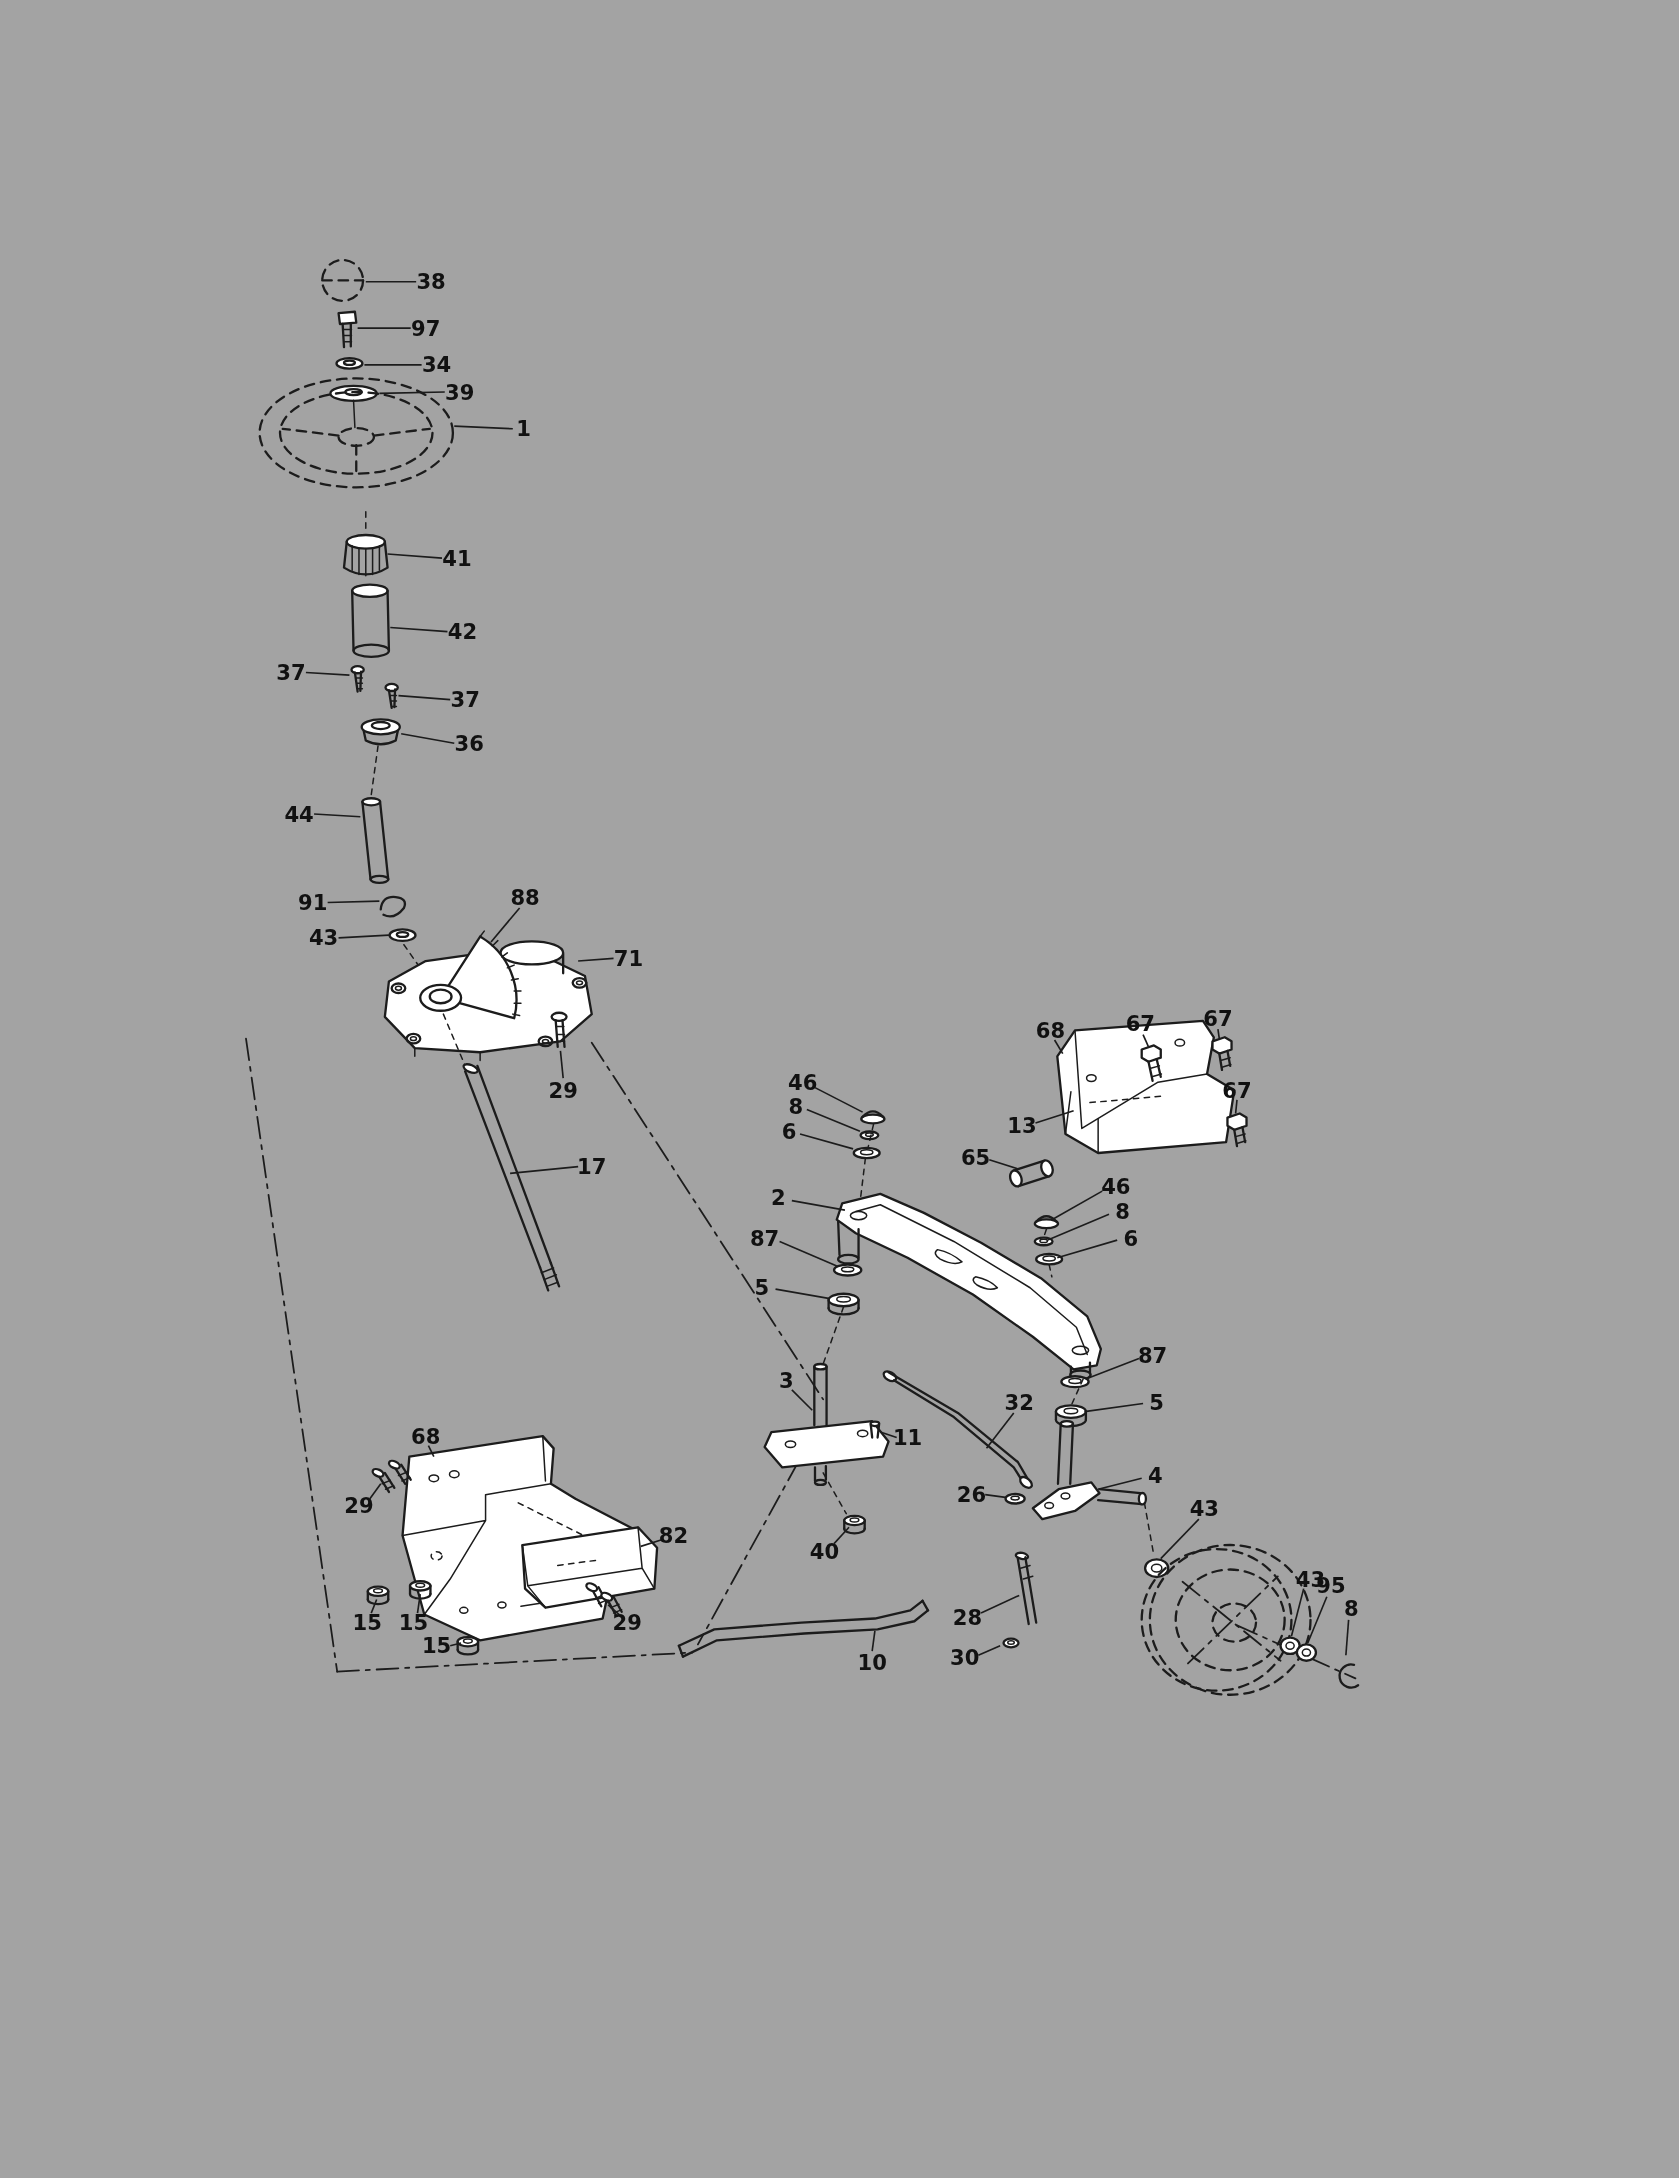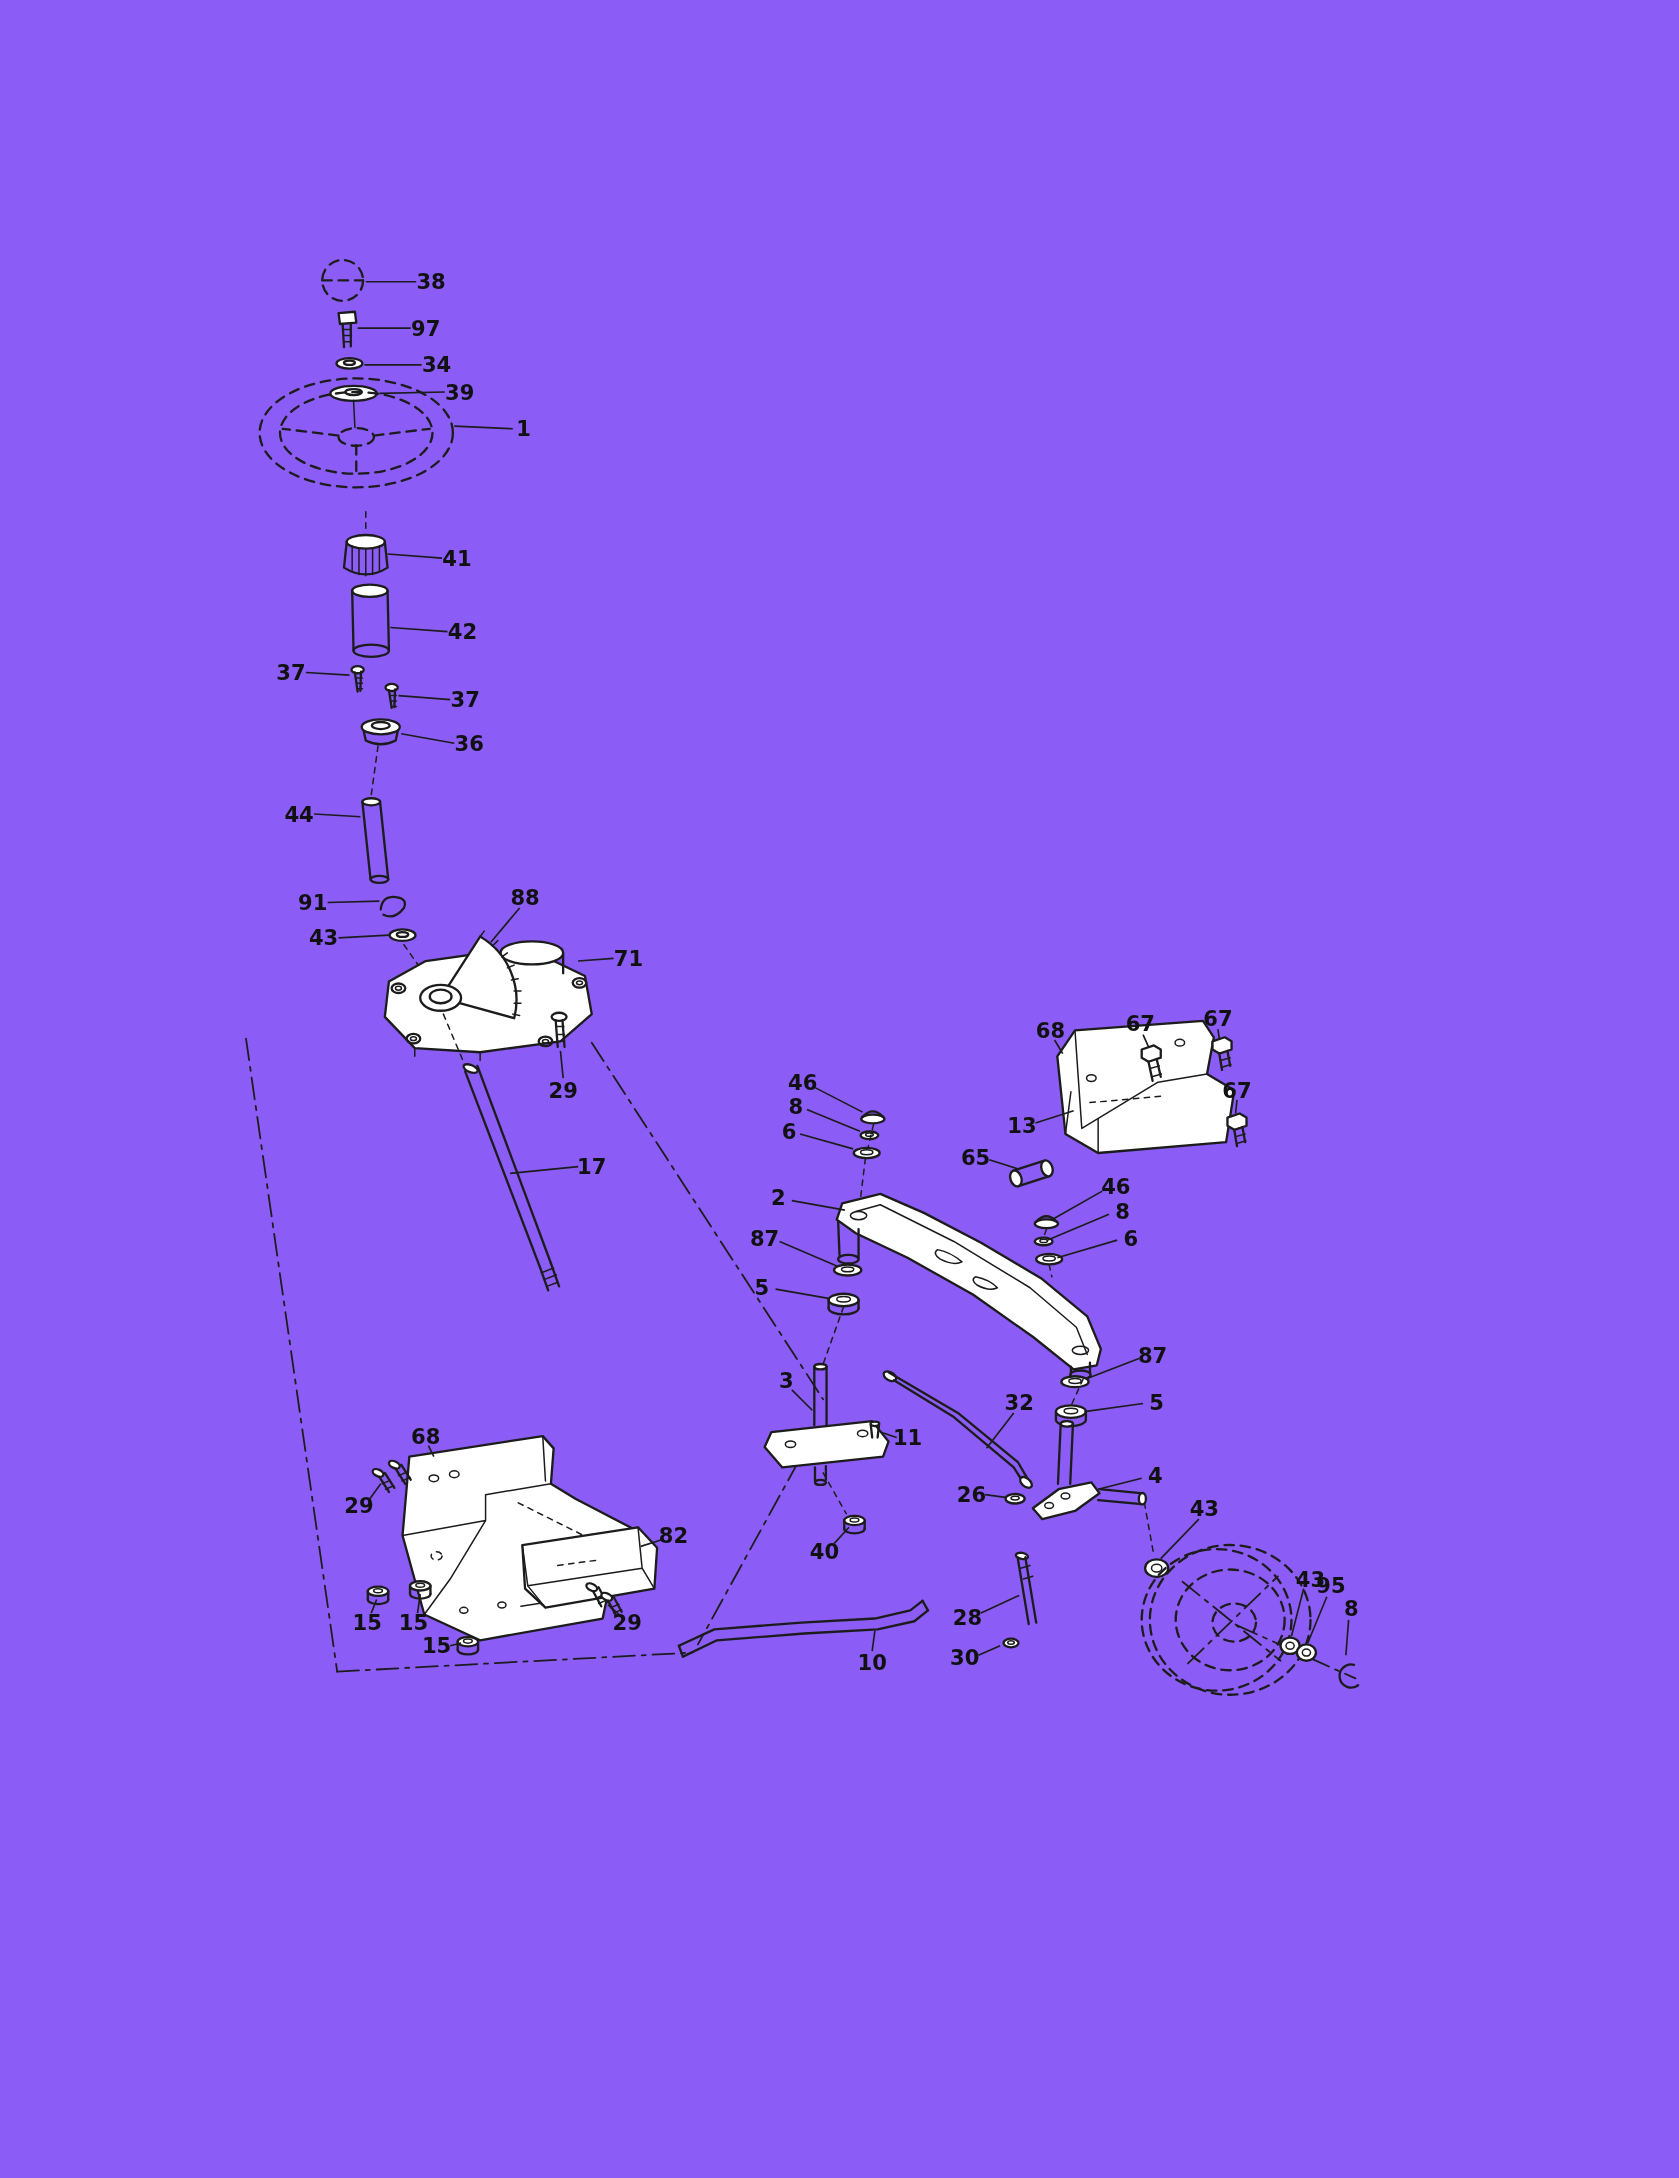--- a/index.html
+++ b/index.html
@@ -1,16 +1,16 @@
 <!DOCTYPE html>
 <html><head>
 <meta charset="utf-8">
 <style>
   html,body{margin:0;padding:0;background:#ffffff;}
-  .page{width:1679px;height:2178px;position:relative;background:#8b5cf6;overflow:hidden;font-family:"DejaVu Sans",sans-serif;}
+  .page{width:1679px;height:2178px;position:relative;background:#a3a3a3;overflow:hidden;font-family:"DejaVu Sans",sans-serif;}
   svg{display:block;}
   .ln{fill:none;stroke:#1c1c1c;stroke-width:1.7;stroke-linecap:round;stroke-linejoin:round;}
   .fw{fill:#ffffff;stroke:#1c1c1c;stroke-width:1.7;stroke-linejoin:round;}
   .thin{stroke-width:1.1;}
   .dash{stroke-dasharray:7 5;}
   .dashsm{stroke-dasharray:4 4;}
   .dashdot{stroke-dasharray:16 5 3 5;stroke-width:1.3;}
   .leader{stroke:#1c1c1c;stroke-width:1.2;fill:none;}
   .callout-text{font-family:"DejaVu Sans",sans-serif;font-weight:bold;font-size:15.5px;fill:#111111;}
 </style>

